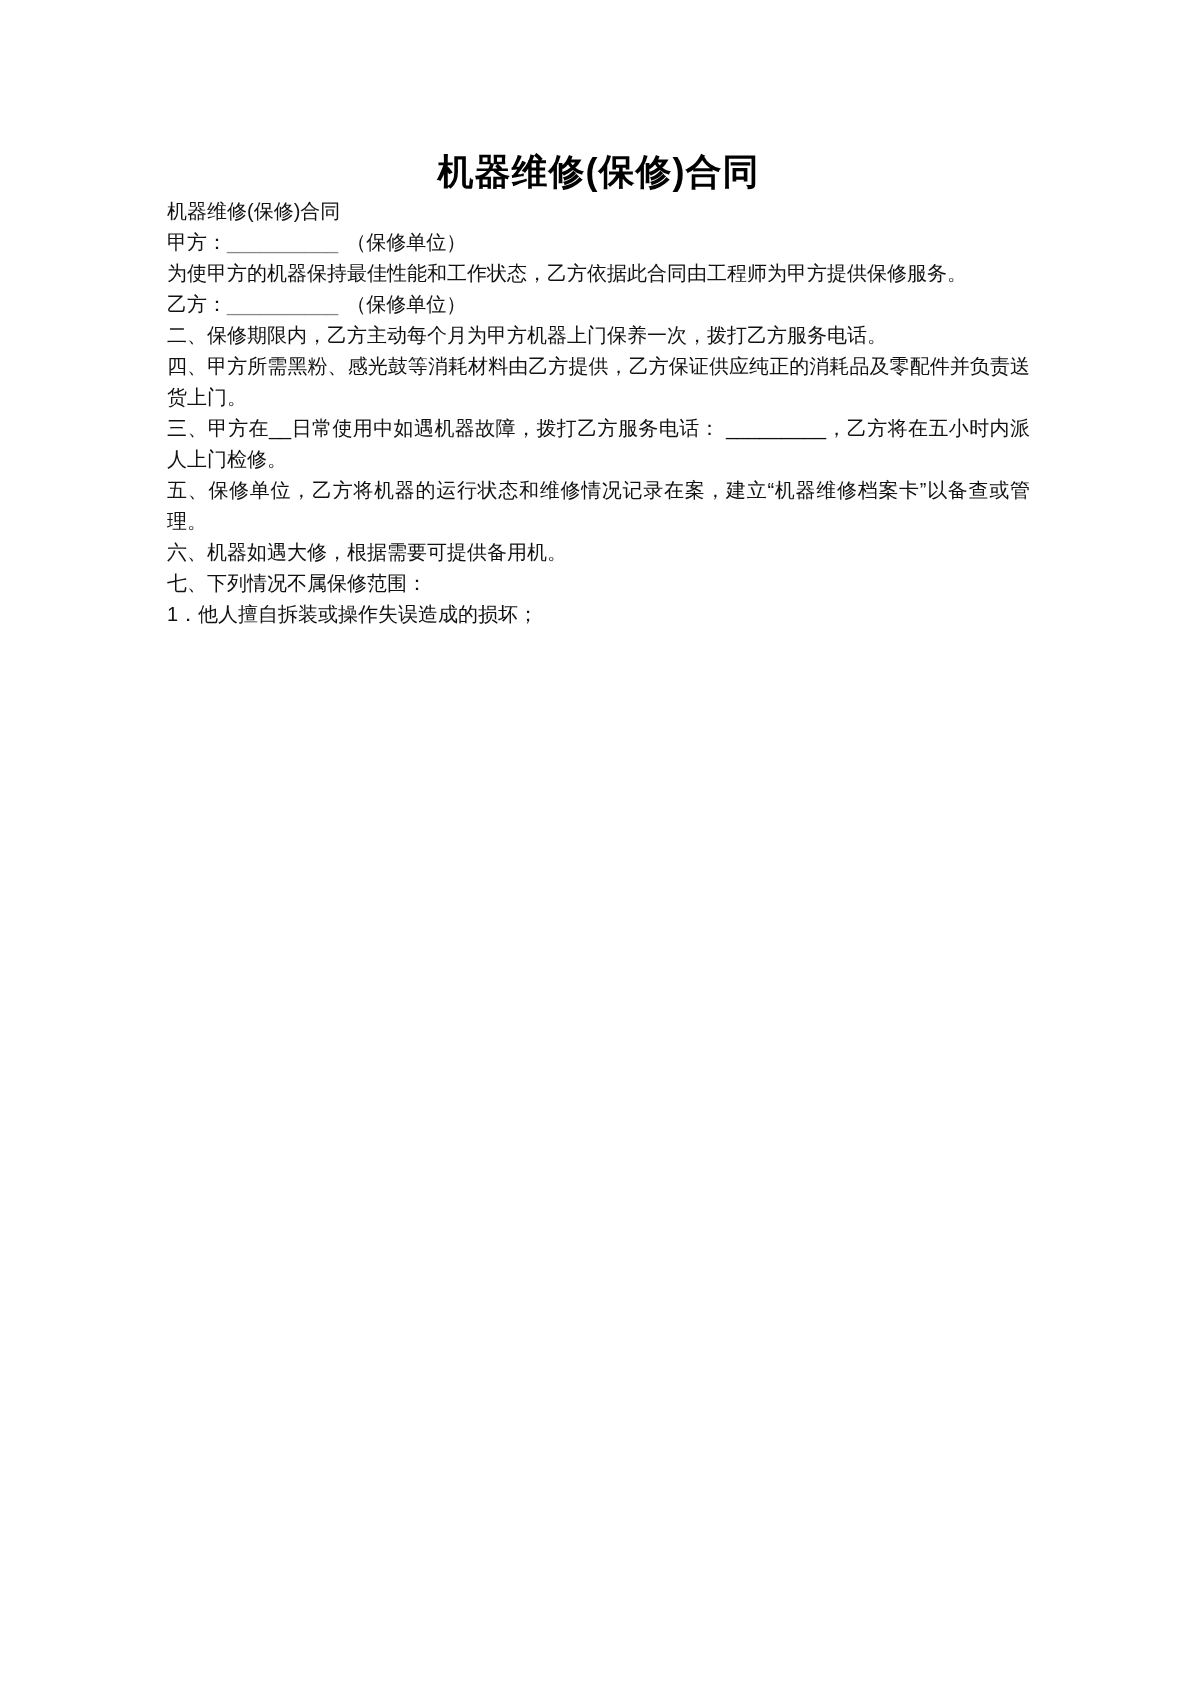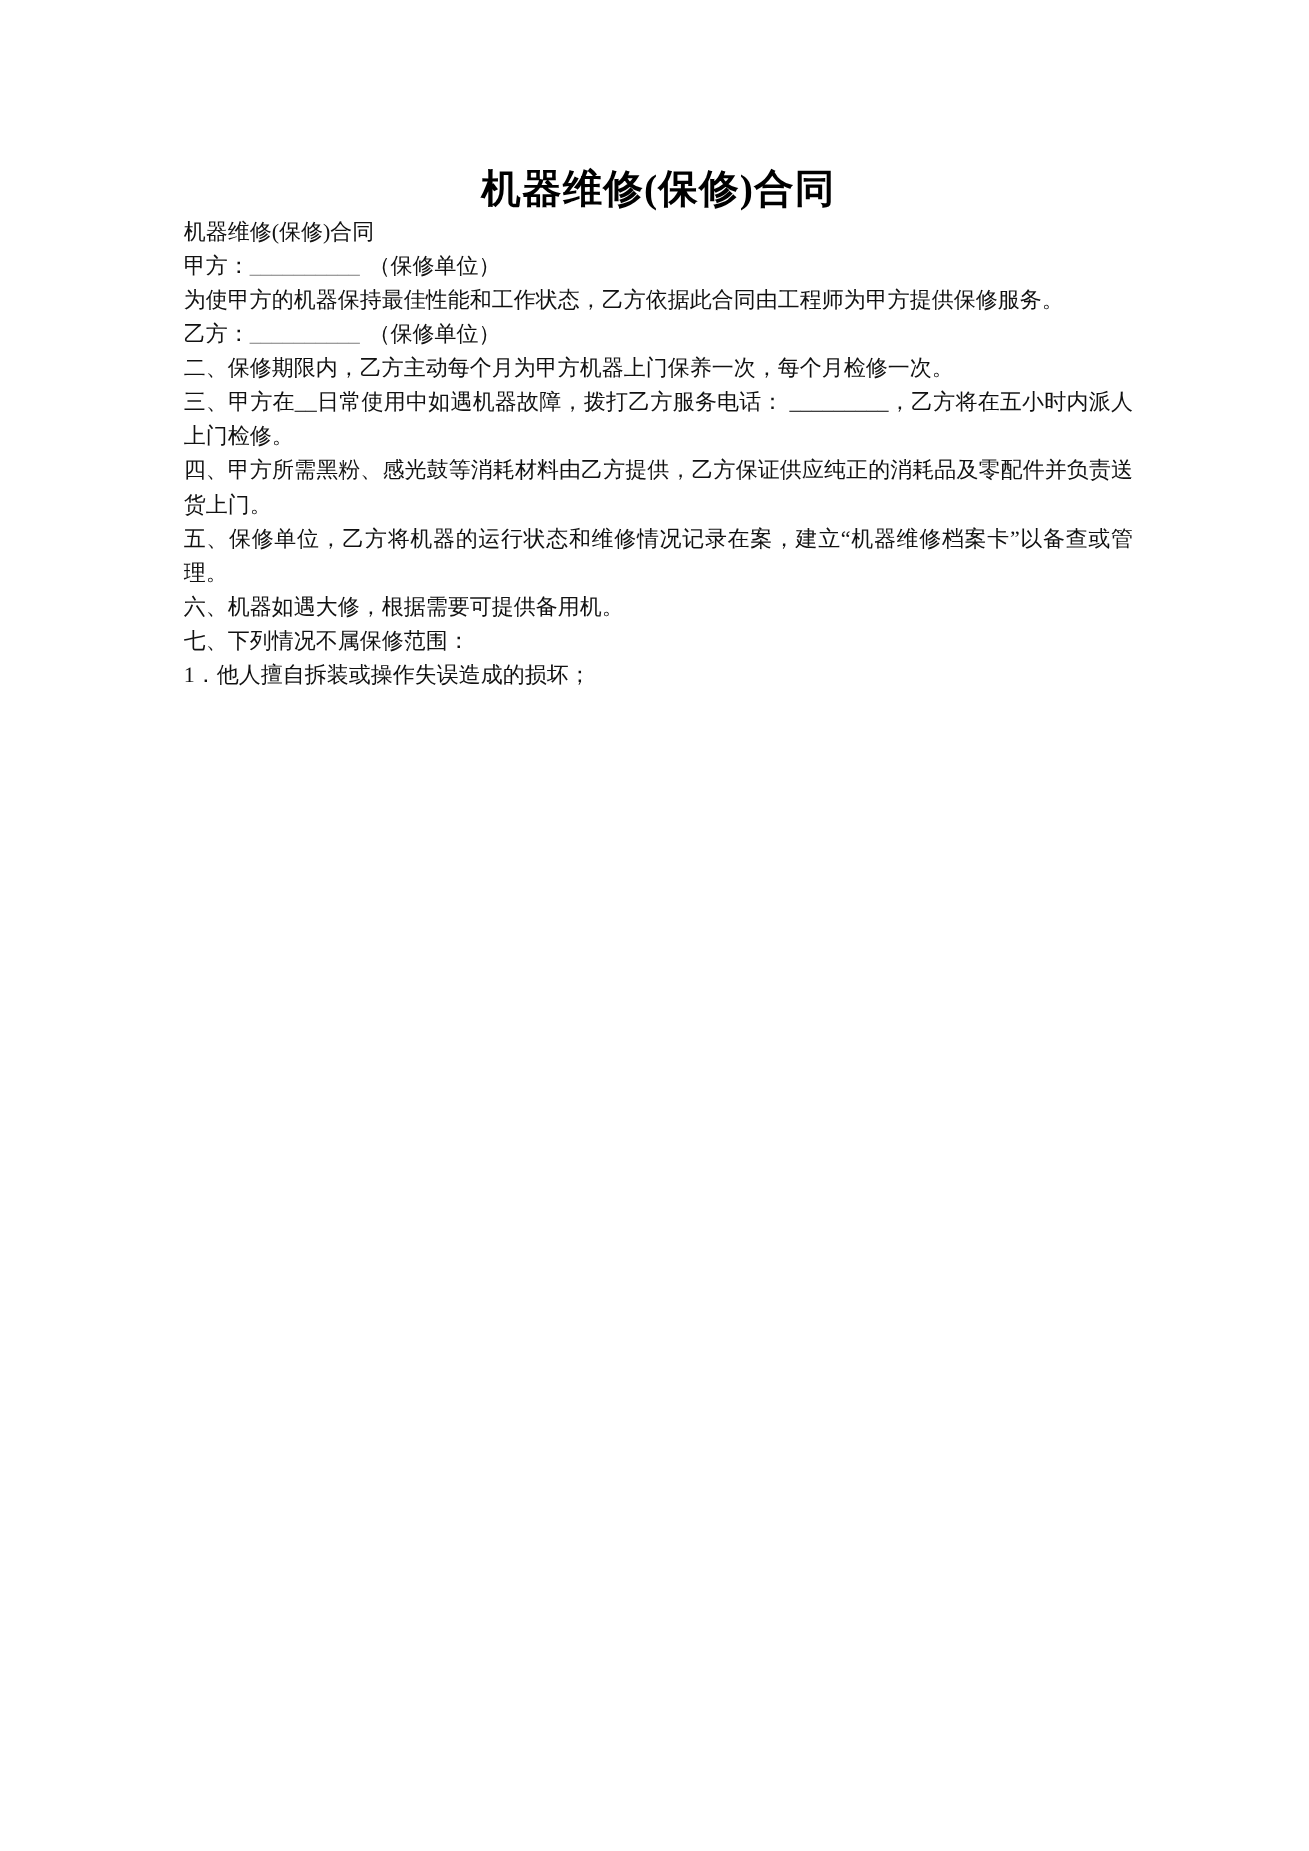--- a/index.html
+++ b/index.html
@@ -6,21 +6,21 @@
     margin: 0;
     padding: 0;
     background: #ffffff;
   }
   .page {
     position: relative;
     width: 1190px;
     height: 1683px;
     background: #ffffff;
     overflow: hidden;
-    font-family: Liberation Serif, serif;
+    font-family: Liberation Sans, sans-serif;
     color: #111111;
   }
   .content {
     padding: 148px 160px 0 167px;
     font-size: 20px;
     line-height: 31px;
     text-align: justify;
   }
   .doc-title {
     font-size: 36px;
@@ -64,25 +64,25 @@
       <span>甲方：</span><span class="blank blank-grey">__________</span><span class="party-note">（保修单位）</span>
     </p>
 
     <p class="para mt-preamble">为使甲方的机器保持最佳性能和工作状态，乙方依据此合同由工程师为甲方提供保修服务。</p>
 
     <p class="para party-line mt-party-b">
       <span>乙方：</span><span class="blank blank-grey">__________</span><span class="party-note">（保修单位）</span>
     </p>
 
 
-    <p class="para mt-clause">二、保修期限内，乙方主动每个月为甲方机器上门保养一次，每个月检修一次。</p>
+    <p class="para mt-clause">二、保修期限内，乙方主动每个月为甲方机器上门保养一次，拨打乙方服务电话。</p>
+
+    <p class="para mt-clause">四、甲方所需黑粉、感光鼓等消耗材料由乙方提供，乙方保证供应纯正的消耗品及零配件并负责送货上门。</p>
 
     <p class="para mt-clause">三、甲方在__日常使用中如遇机器故障，拨打乙方服务电话： _________，乙方将在五小时内派人上门检修。</p>
-
-    <p class="para mt-clause">四、甲方所需黑粉、感光鼓等消耗材料由乙方提供，乙方保证供应纯正的消耗品及零配件并负责送货上门。</p>
 
     <p class="para mt-clause">五、保修单位，乙方将机器的运行状态和维修情况记录在案，建立“机器维修档案卡”以备查或管理。</p>
 
     <p class="para mt-clause">六、机器如遇大修，根据需要可提供备用机。</p>
 
     <p class="para mt-clause">七、下列情况不属保修范围：</p>
 
     <p class="para mt-clause">1．他人擅自拆装或操作失误造成的损坏；</p>
 
   </div>

